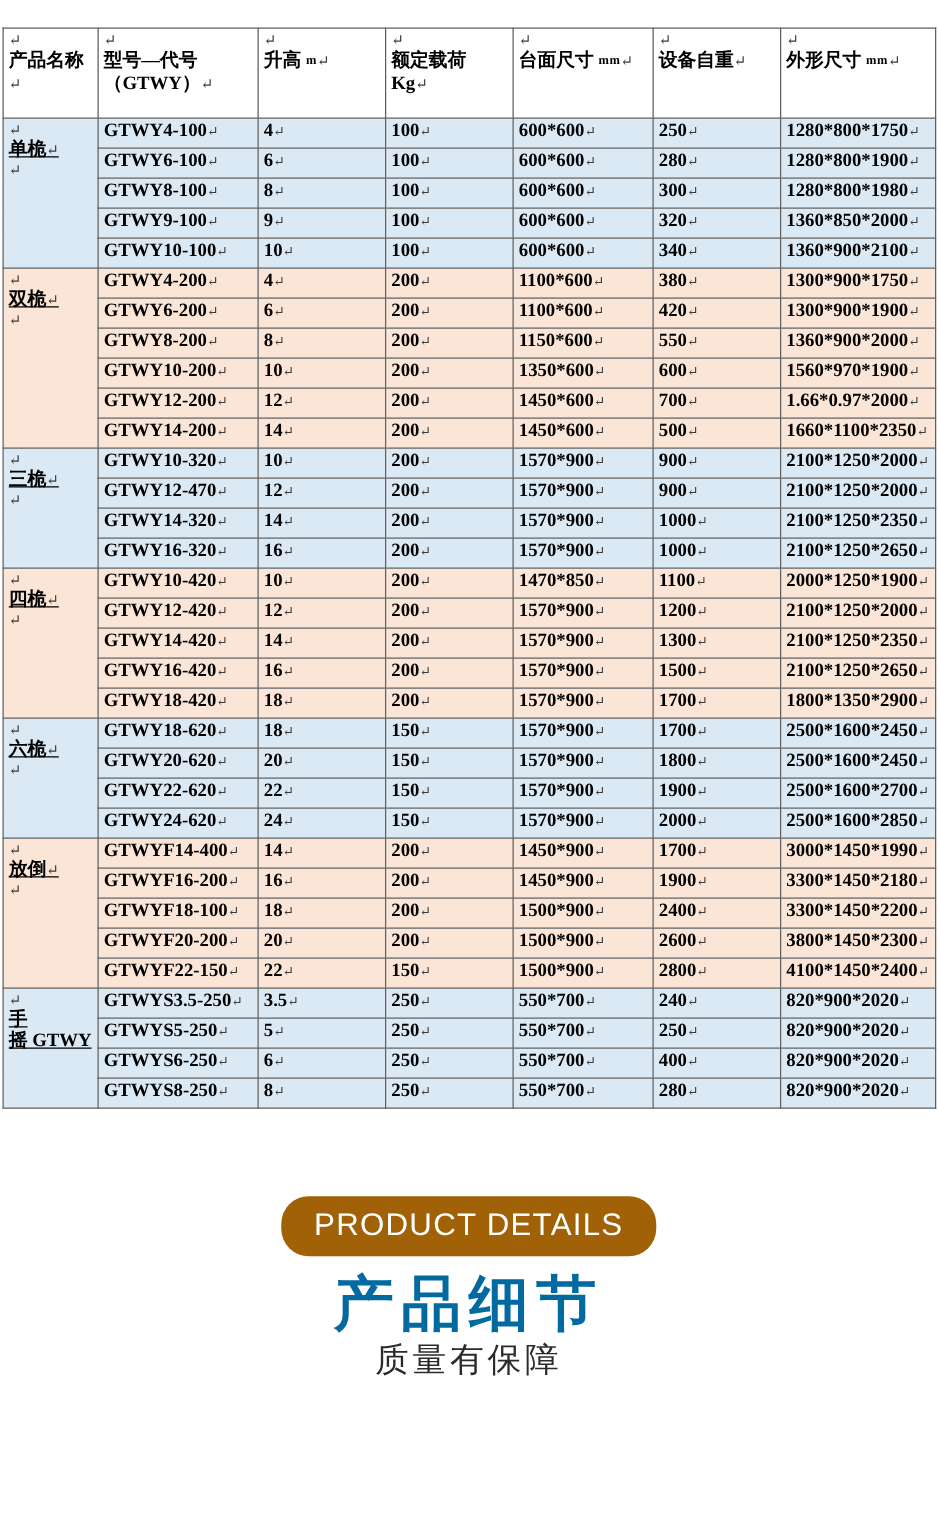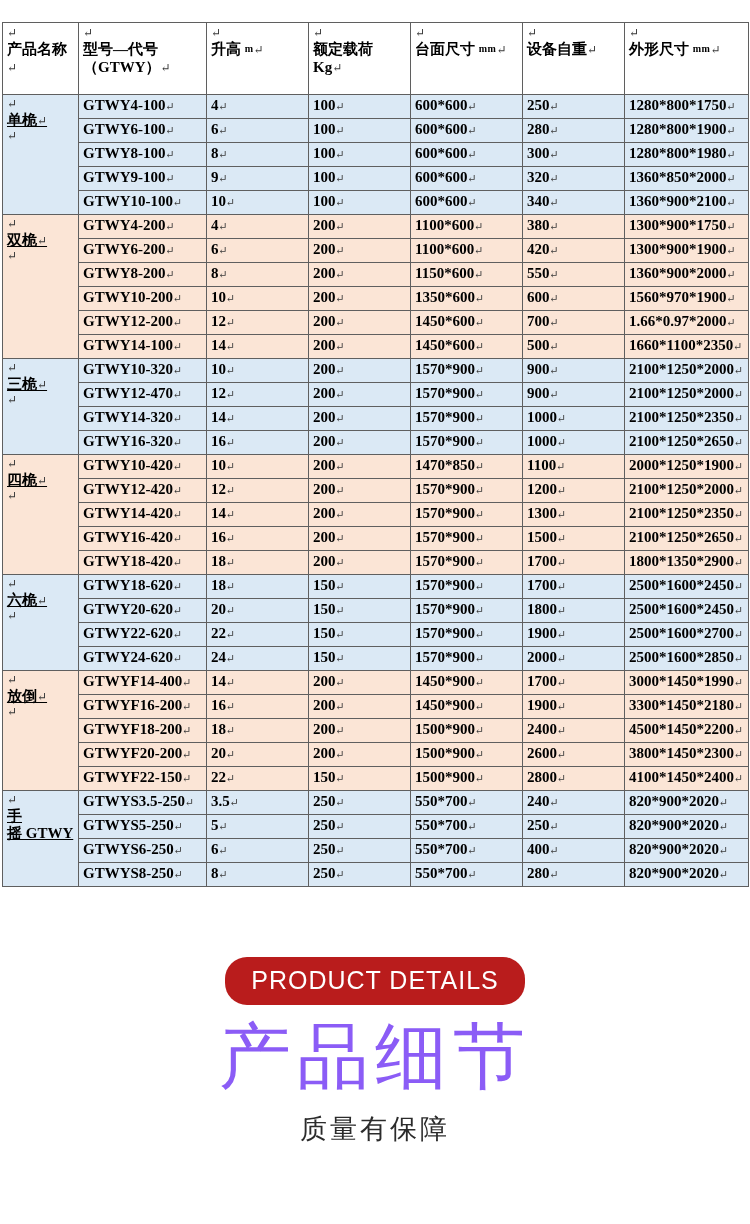--- a/index.html
+++ b/index.html
@@ -98,39 +98,39 @@
   }
 
   
   .details {
     margin-top: 70px;
     text-align: center;
     font-family: "Liberation Sans", "DejaVu Sans", sans-serif;
   }
   .pd-pill {
     display: inline-block;
-    background: #b91c1c;
+    background: #a16207;
     color: #ffffff;
     font-size: 25px;
     letter-spacing: 1px;
     padding: 9px 26px 10px 26px;
     border-radius: 22px;
     font-weight: normal;
   }
   .pd-title {
     margin-top: 14px;
-    font-size: 72px;
-    font-weight: normal;
+    font-size: 48px;
+    font-weight: bold;
     letter-spacing: 6px;
-    color: #8b5cf6;
+    color: #0369a1;
     line-height: 1.05;
     font-family: "Liberation Sans", "DejaVu Sans", sans-serif;
   }
   .pd-sub {
-    margin-top: 16px;
+    margin-top: 1px;
     font-size: 27px;
     color: #2b2b2b;
     letter-spacing: 3px;
   }
 </style>
 </head>
 <body>
 
 <div class="page">
 
@@ -238,21 +238,21 @@
         </tr>
         <tr class="band-peach">
           <td><span>GTWY12-200</span><span class="cellmark">↵</span></td>
           <td><span>12</span><span class="cellmark">↵</span></td>
           <td><span>200</span><span class="cellmark">↵</span></td>
           <td><span>1450*600</span><span class="cellmark">↵</span></td>
           <td><span>700</span><span class="cellmark">↵</span></td>
           <td><span>1.66*0.97*2000</span><span class="cellmark">↵</span></td>
         </tr>
         <tr class="band-peach">
-          <td><span>GTWY14-100</span><span class="cellmark">↵</span></td>
+          <td><span>GTWY14-200</span><span class="cellmark">↵</span></td>
           <td><span>14</span><span class="cellmark">↵</span></td>
           <td><span>200</span><span class="cellmark">↵</span></td>
           <td><span>1450*600</span><span class="cellmark">↵</span></td>
           <td><span>500</span><span class="cellmark">↵</span></td>
           <td><span>1660*1100*2350</span><span class="cellmark">↵</span></td>
         </tr>
         <tr class="band-blue">
           <td class="group-cell gcell" rowspan="4">
             <span class="grp-pil">↵</span>
             <span class="group-name">三桅<span class="grp-pil" style="display:inline">↵</span></span>
@@ -386,26 +386,26 @@
         </tr>
         <tr class="band-peach">
           <td><span>GTWYF16-200</span><span class="cellmark">↵</span></td>
           <td><span>16</span><span class="cellmark">↵</span></td>
           <td><span>200</span><span class="cellmark">↵</span></td>
           <td><span>1450*900</span><span class="cellmark">↵</span></td>
           <td><span>1900</span><span class="cellmark">↵</span></td>
           <td><span>3300*1450*2180</span><span class="cellmark">↵</span></td>
         </tr>
         <tr class="band-peach">
-          <td><span>GTWYF18-200</span><span class="cellmark">↵</span></td>
+          <td><span>GTWYF18-100</span><span class="cellmark">↵</span></td>
           <td><span>18</span><span class="cellmark">↵</span></td>
           <td><span>200</span><span class="cellmark">↵</span></td>
           <td><span>1500*900</span><span class="cellmark">↵</span></td>
           <td><span>2400</span><span class="cellmark">↵</span></td>
-          <td><span>4500*1450*2200</span><span class="cellmark">↵</span></td>
+          <td><span>3300*1450*2200</span><span class="cellmark">↵</span></td>
         </tr>
         <tr class="band-peach">
           <td><span>GTWYF20-200</span><span class="cellmark">↵</span></td>
           <td><span>20</span><span class="cellmark">↵</span></td>
           <td><span>200</span><span class="cellmark">↵</span></td>
           <td><span>1500*900</span><span class="cellmark">↵</span></td>
           <td><span>2600</span><span class="cellmark">↵</span></td>
           <td><span>3800*1450*2300</span><span class="cellmark">↵</span></td>
         </tr>
         <tr class="band-peach">

